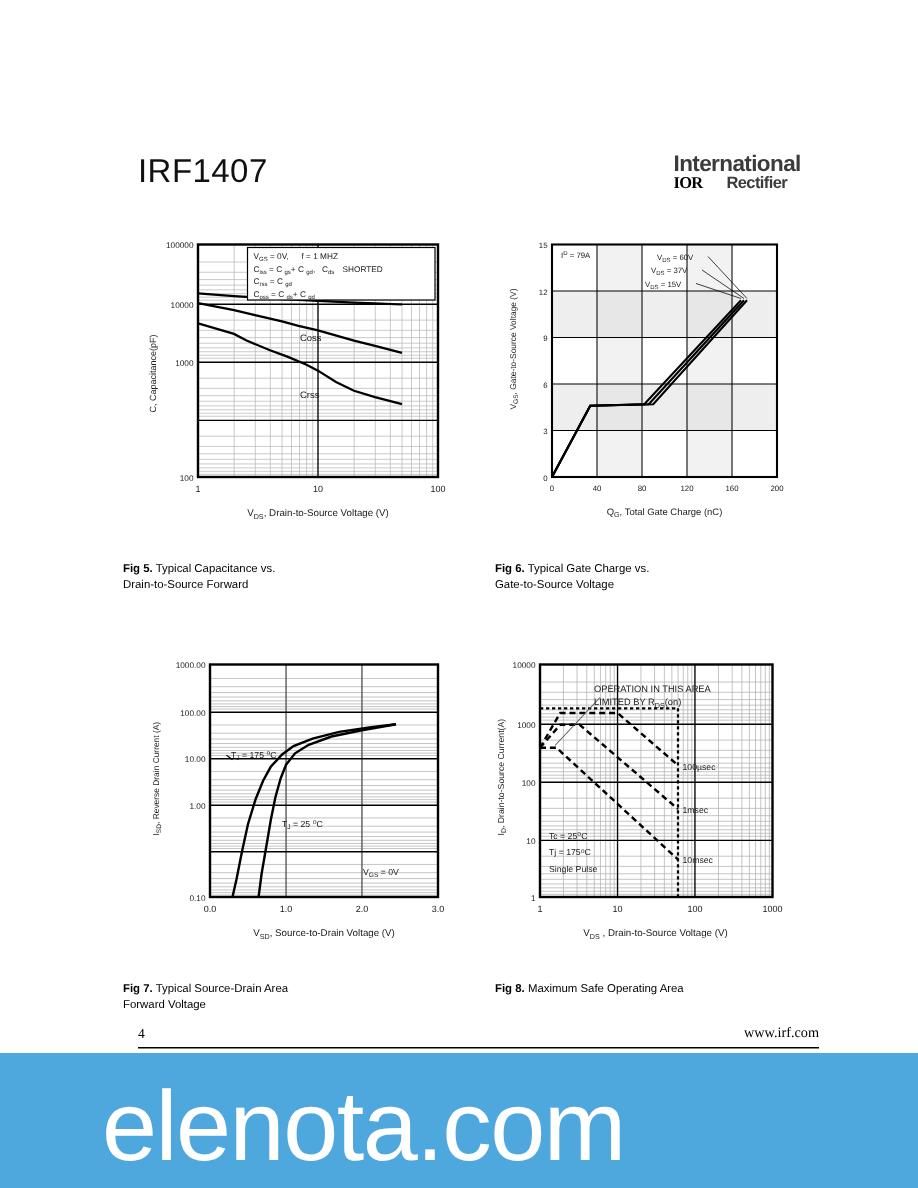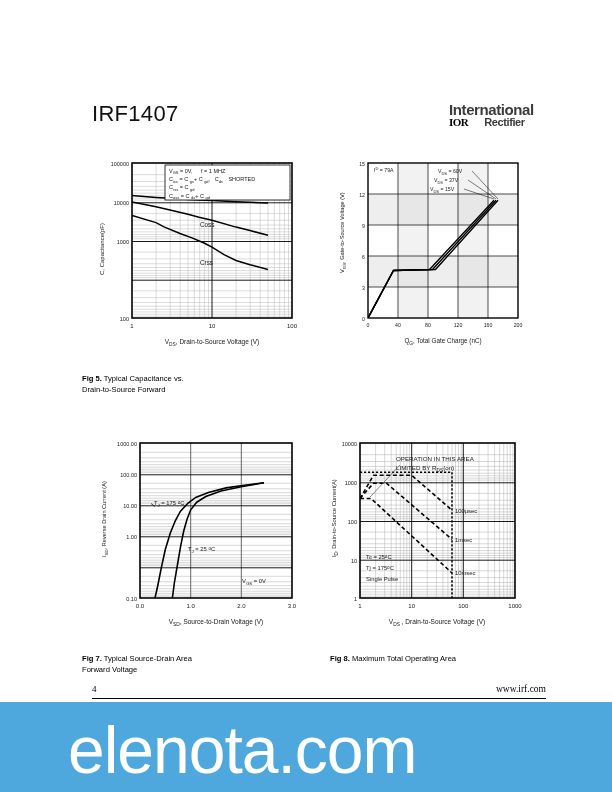--- a/index.html
+++ b/index.html
@@ -293,20 +293,25 @@
         <text x="158" y="172">160</text>
         <text x="188" y="172">200</text>
       </g>
       <text x="113" y="188" font-size="6.3" text-anchor="middle">
         <tspan>Q</tspan><tspan dy="1.8" font-size="4.8">G</tspan><tspan dy="-1.8">, Total Gate Charge (nC)</tspan>
       </text>
       <text transform="translate(14,118) rotate(-90)" font-size="5.6">
         <tspan>V</tspan><tspan dy="1.6" font-size="4.4">GS</tspan><tspan dy="-1.6">, Gate-to-Source Voltage (V)</tspan>
       </text>
     </svg>
+  </div>
+  <div class="caption" style="left:330px; top:374px;">
+    <b>Fig 6.</b>
+    <span>Typical Gate Charge vs.</span><br>
+    <span>Gate-to-Source Voltage</span>
   </div>
 
   <div class="fig" style="left:92px; top:435px;">
     <svg width="215" height="200" viewBox="0 0 215 200">
       <defs>
           <clipPath id="clip7">
             <rect x="48" y="8" width="152" height="155"></rect>
           </clipPath>
         </defs>
 
@@ -532,21 +537,21 @@
       <text x="115" y="189" font-size="6.5" text-anchor="middle">
         <tspan>V</tspan><tspan dy="1.8" font-size="4.8">DS</tspan><tspan dy="-1.8"> , Drain-to-Source Voltage (V)</tspan>
       </text>
       <text transform="translate(14,122) rotate(-90)" font-size="5.8">
         <tspan>I</tspan><tspan dy="1.6" font-size="4.6">D</tspan><tspan dy="-1.6">, Drain-to-Source Current(A)</tspan>
       </text>
     </svg>
   </div>
   <div class="caption" style="left:330px; top:654px;">
     <b>Fig 8.</b>
-    <span>Maximum Total Operating Area</span>
+    <span>Maximum Safe Operating Area</span>
   </div>
 
   <div class="footer-page">4</div>
   <div class="footer-url">www.irf.com</div>
   <div class="footer-rule"></div>
 
   <div class="banner"></div>
   <div class="banner-text">elenota.com</div>
 
 </div>

